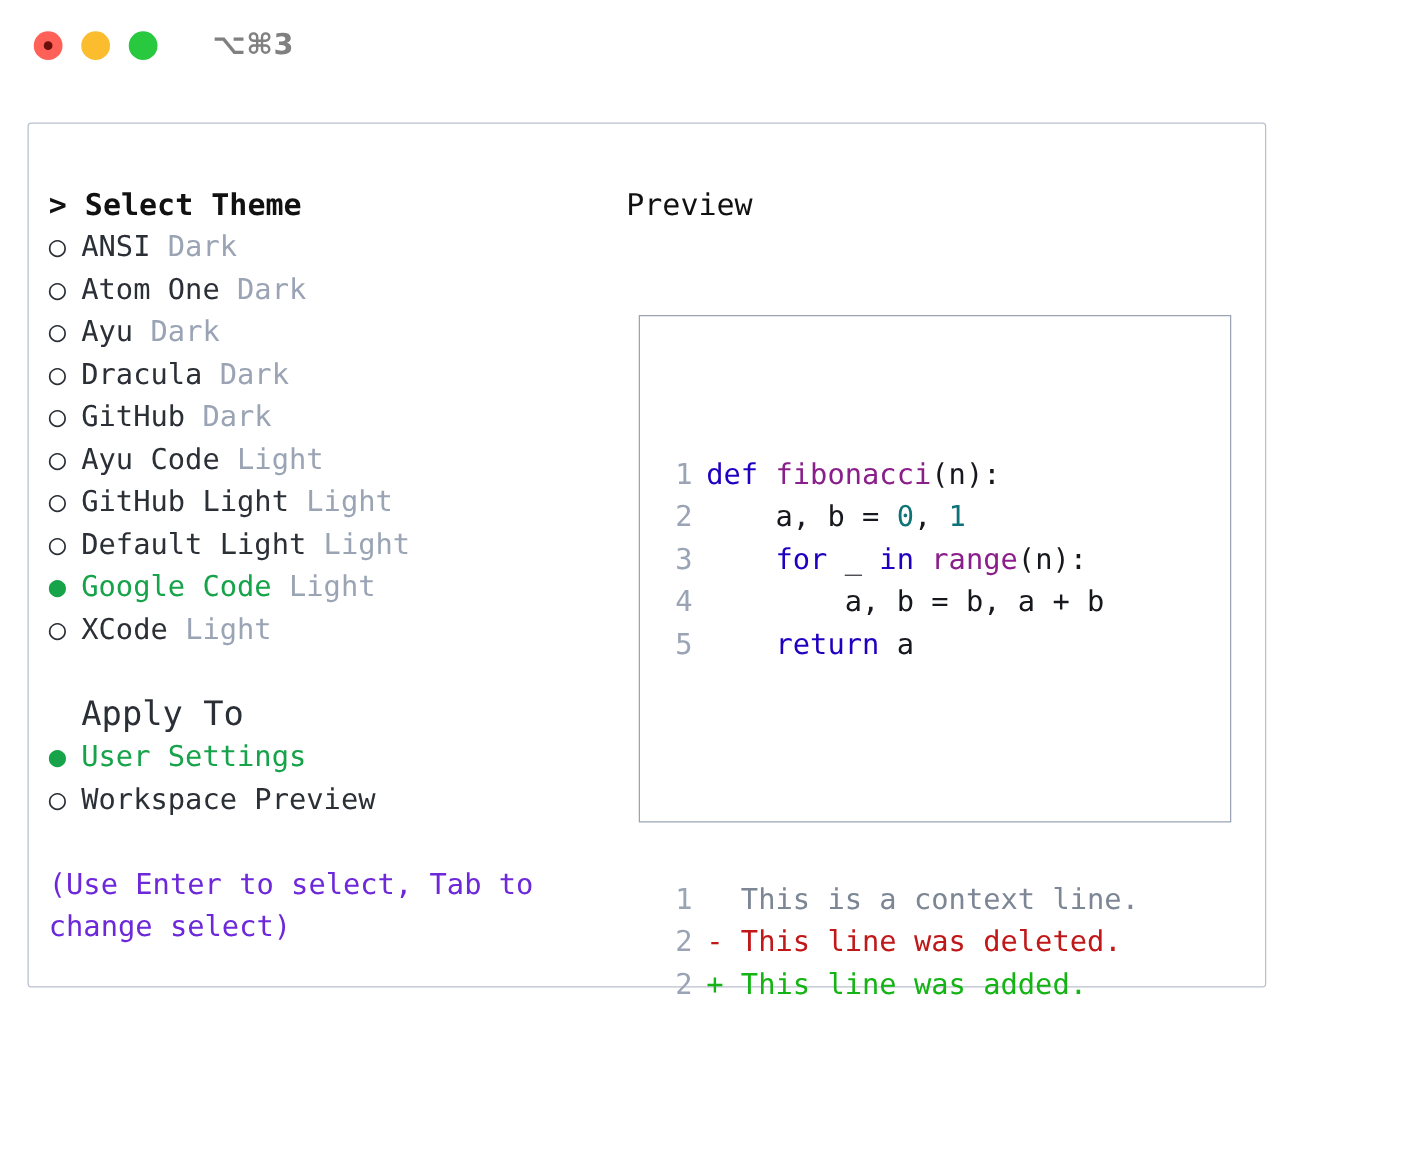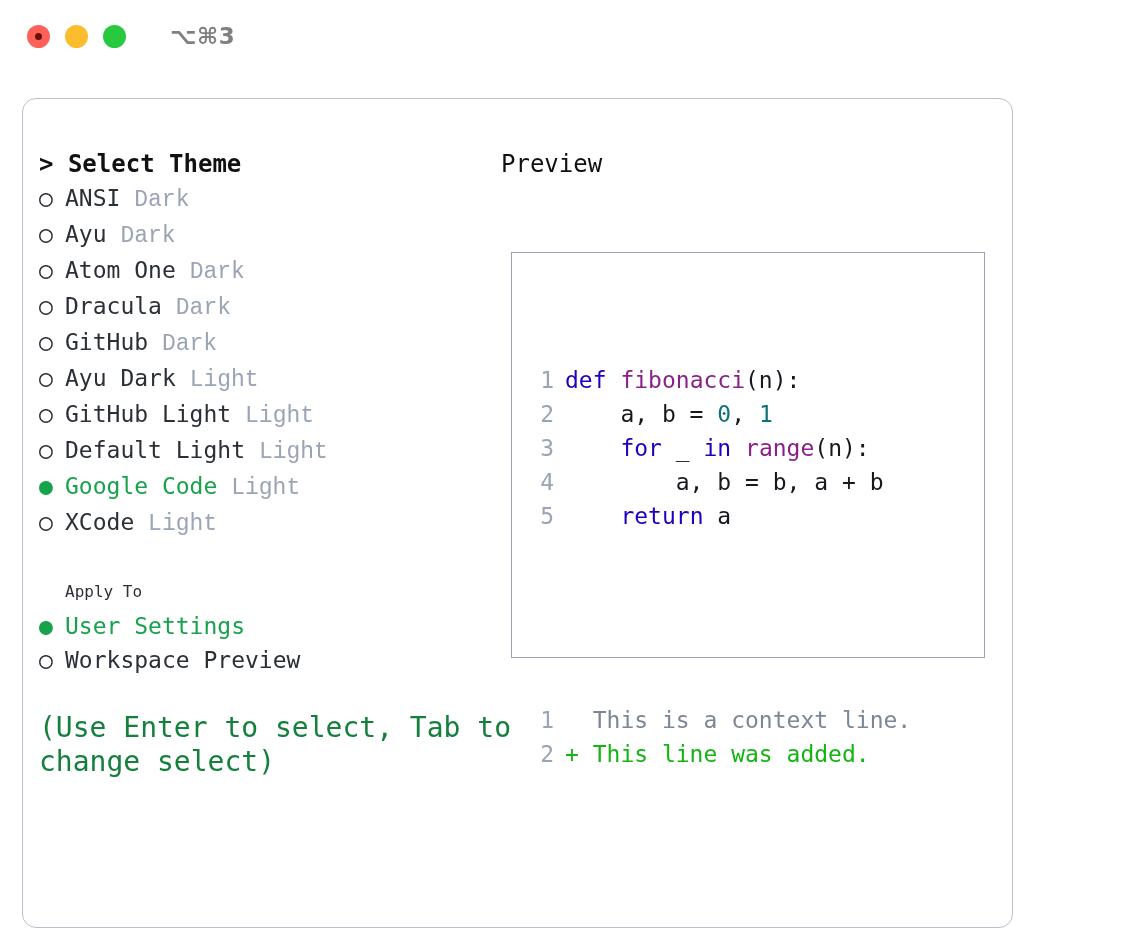--- a/index.html
+++ b/index.html
@@ -64,23 +64,23 @@
     color: #808080;
     letter-spacing: 0.5px;
     font-family: "DejaVu Sans", sans-serif;
   }
   
   .panel {
     position: absolute;
     left: 22px;
     top: 98px;
     width: 991px;
-    height: 830px;
+    height: 692px;
     border: 1.5px solid #b9c0cc;
-    border-radius: 14px;
+    border-radius: 3px;
     box-sizing: border-box;
     background: #ffffff;
   }
   .panel-inner {
     position: absolute;
     left: 0; top: 0;
     width: 991px;
     height: 781px;
   }
   
@@ -106,34 +106,33 @@
   }
   .marker {
     display: inline-block;
     width: 26px;
     color: #2b2f36;
   }
   .marker.sel { color: #16a34a; }
   .opt-label.sel { color: #16a34a; }
   .opt-suffix {
     color: #9aa4b5;
-    font-family: Liberation Mono, monospace;
   }
   .spacer-line { height: 34px; }
   .apply-header {
-    font-size: 16px;
+    font-size: 27px;
     line-height: 34px;
     color: #2b2f36;
     white-space: pre;
     padding-left: 26px;
   }
   .hint {
-    font-size: 28px;
-    line-height: 34px;
-    color: #15803d;
+    font-size: 23px;
+    line-height: 34px;
+    color: #6d28d9;
     white-space: pre;
     width: 420px;
   }
   
   .right-col {
     position: absolute;
     left: 478px;
     top: 48px;
     width: 500px;
   }
@@ -196,25 +195,25 @@
 
   <div class="panel">
     <div class="panel-inner">
 
       <div class="left-col">
 
         <div class="section-header">&gt; Select Theme</div>
 
         <div id="theme-list">
             <div class="opt-row"><span class="marker">○</span><span class="opt-label">ANSI</span> <span class="opt-suffix">Dark</span></div>
+            <div class="opt-row"><span class="marker">○</span><span class="opt-label">Atom One</span> <span class="opt-suffix">Dark</span></div>
             <div class="opt-row"><span class="marker">○</span><span class="opt-label">Ayu</span> <span class="opt-suffix">Dark</span></div>
-            <div class="opt-row"><span class="marker">○</span><span class="opt-label">Atom One</span> <span class="opt-suffix">Dark</span></div>
             <div class="opt-row"><span class="marker">○</span><span class="opt-label">Dracula</span> <span class="opt-suffix">Dark</span></div>
             <div class="opt-row"><span class="marker">○</span><span class="opt-label">GitHub</span> <span class="opt-suffix">Dark</span></div>
-            <div class="opt-row"><span class="marker">○</span><span class="opt-label">Ayu Dark</span> <span class="opt-suffix">Light</span></div>
+            <div class="opt-row"><span class="marker">○</span><span class="opt-label">Ayu Code</span> <span class="opt-suffix">Light</span></div>
             <div class="opt-row"><span class="marker">○</span><span class="opt-label">GitHub Light</span> <span class="opt-suffix">Light</span></div>
             <div class="opt-row"><span class="marker">○</span><span class="opt-label">Default Light</span> <span class="opt-suffix">Light</span></div>
             <div class="opt-row"><span class="marker sel">●</span><span class="opt-label sel">Google Code</span> <span class="opt-suffix">Light</span></div>
             <div class="opt-row"><span class="marker">○</span><span class="opt-label">XCode</span> <span class="opt-suffix">Light</span></div>
           </div>
 
         <div class="spacer-line"></div>
 
         <div class="apply-header">Apply To</div>
 
@@ -229,20 +228,20 @@
         <div class="hint">change select)</div>
       </div>
 
       <div class="right-col">
         <div class="preview-title">Preview</div>
 
         <div class="preview-box">
           <div class="code">
             <div id="code-block"><div class="code-line"><span class="ln">1</span><span class="kw">def </span><span class="fn">fibonacci</span><span class="plain">(n):</span></div><div class="code-line"><span class="ln">2</span><span class="plain">    a, b = </span><span class="num">0</span><span class="plain">, </span><span class="num">1</span></div><div class="code-line"><span class="ln">3</span><span class="plain">    </span><span class="kw">for</span><span class="plain"> _ </span><span class="kw">in</span><span class="plain"> </span><span class="fn">range</span><span class="plain">(n):</span></div><div class="code-line"><span class="ln">4</span><span class="plain">        a, b = b, a + b</span></div><div class="code-line"><span class="ln">5</span><span class="plain">    </span><span class="kw">return</span><span class="plain"> a</span></div></div>
             <div class="blank-line"></div>
-            <div id="diff-block"><div class="code-line"><span class="ln">1</span><span class="ctx">  This is a context line.</span></div><div class="code-line"><span class="ln">2</span><span class="add">+ This line was added.</span></div></div>
+            <div id="diff-block"><div class="code-line"><span class="ln">1</span><span class="ctx">  This is a context line.</span></div><div class="code-line"><span class="ln">2</span><span class="del">- This line was deleted.</span></div><div class="code-line"><span class="ln">2</span><span class="add">+ This line was added.</span></div></div>
           </div>
         </div>
       </div>
 
     </div>
   </div>
 </div>
 
 </body></html>

